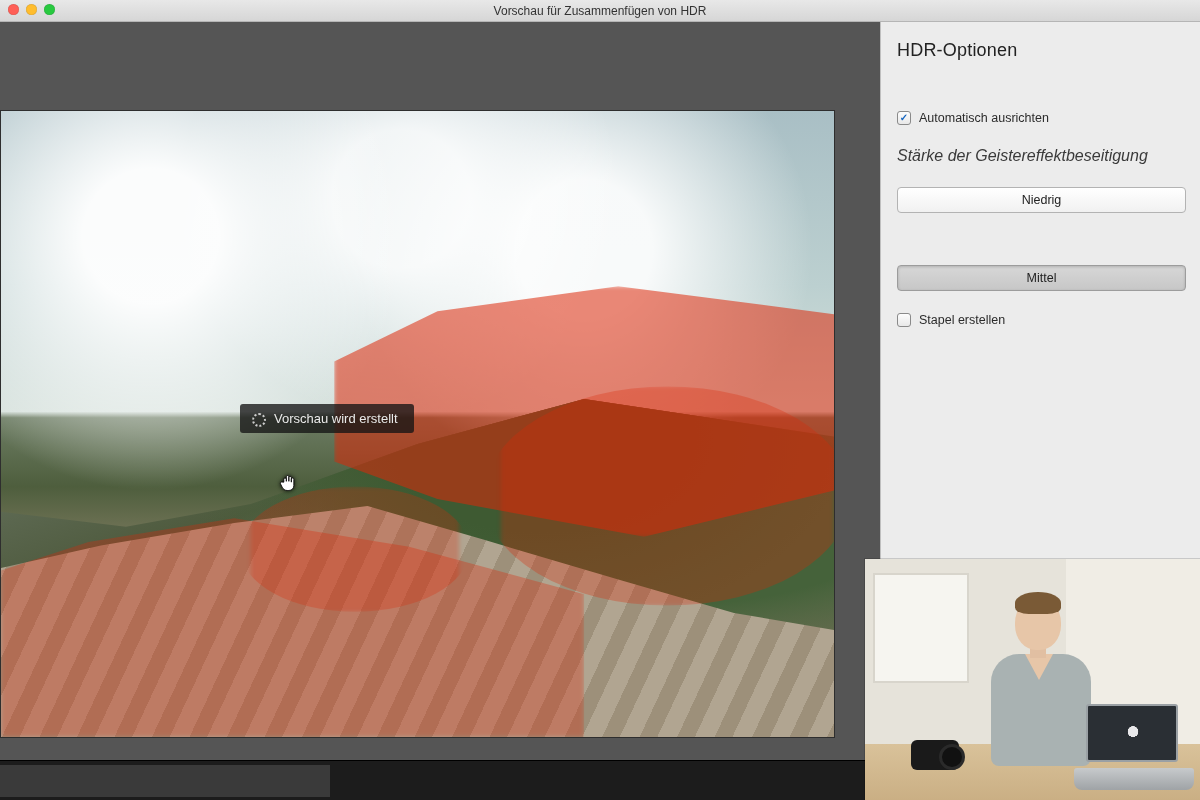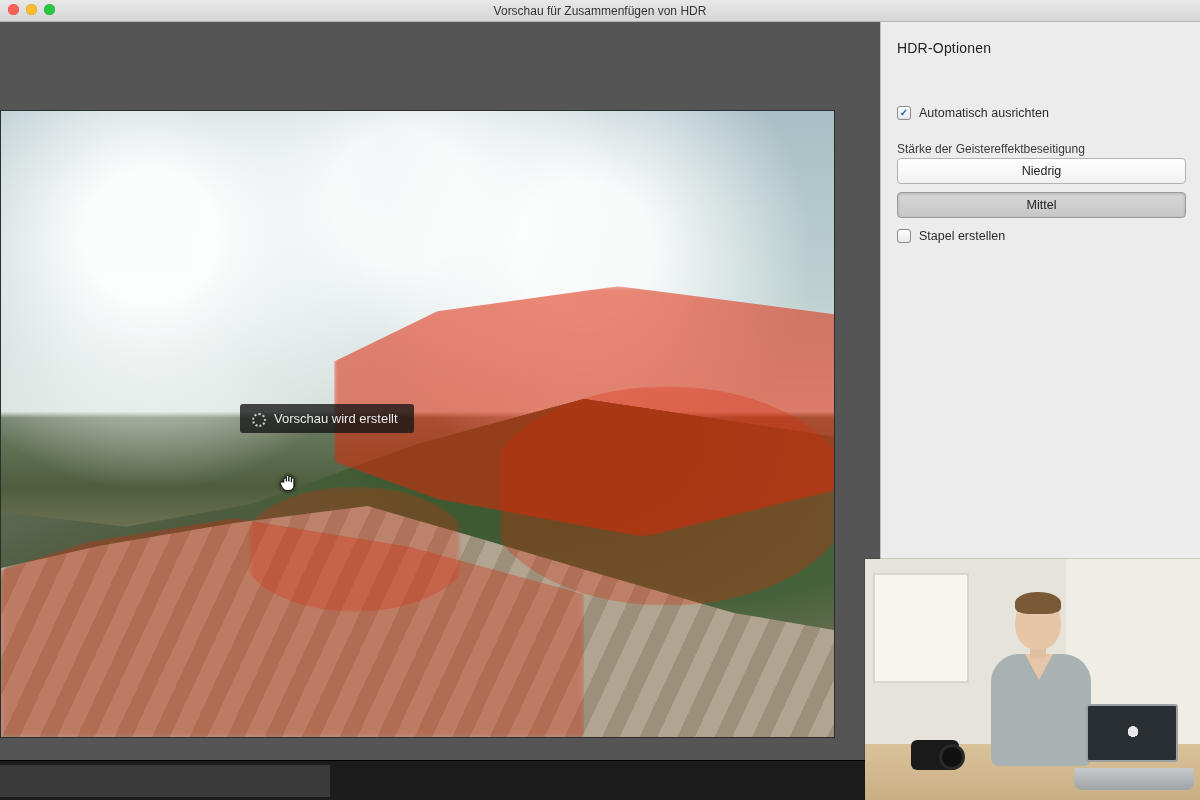--- a/index.html
+++ b/index.html
@@ -115,56 +115,57 @@
   
   .side-panel{
     width:320px;
     background:#ececec;
     border-left:1px solid #bfbfbf;
     padding:18px 14px 14px 16px;
     display:flex; flex-direction:column;
     font-size:12.5px; color:#2b2b2b;
   }
   .panel-title{
-    font-size:14px; font-weight:400; color:#222;
+    font-size:18px; font-weight:400; color:#222;
     margin-bottom:18px; letter-spacing:.2px;
   }
   .chk-row{
     display:flex; align-items:center; gap:8px;
     margin-bottom:8px;
     cursor:default;
     margin-top:32px;
   }
   .chk{
     width:14px;height:14px;
     border:1px solid #8a8a8a; border-radius:3px;
     background:linear-gradient(#fdfdfd,#e8e8e8);
     display:flex;align-items:center;justify-content:center;
     font-size:10px;color:#1769d5;font-weight:700;
   }
   .chk.checked::after{ content:"✓"; line-height:1; color:#1565c0;}
   .section-label{
-    margin-top:14px; margin-bottom:2px;
-    font-size:12px; color:#3a3a3a;
+    margin-top:14px; margin-bottom:22px;
+    font-size:16px; color:#3a3a3a;font-style:italic;
   }
   .seg-group{ display:flex; flex-direction:column; gap:8px; }
   .seg-btn{
     height:26px;
     background:linear-gradient(#ffffff,#f1f1f1);
     border:1px solid #b3b3b3;
     border-radius:4px;
     font-size:12.5px; color:#222;
     display:flex; align-items:center; justify-content:center;
     cursor:pointer;
     box-shadow:0 1px 0 rgba(255,255,255,.6) inset;
   }
   .seg-btn.selected{
     background:linear-gradient(#d7d7d7,#c7c7c7);
     border-color:#9c9c9c;
     box-shadow: inset 0 1px 3px rgba(0,0,0,.18);
+    margin-top: 44px;
   }
 
   
   .webcam{
     position:absolute;
     right:0; bottom:0;
     width:335px; height:241px;
     background:#d8d6cf;
     overflow:hidden;
     box-shadow:0 0 0 1px rgba(0,0,0,.15);
@@ -239,21 +240,21 @@
 
 
     <div class="section-label">Stärke der Geistereffektbeseitigung</div>
 
     <div class="seg-group">
       <div class="seg-btn">Niedrig</div>
       <div class="seg-btn selected">Mittel</div>
     </div>
 
 
-    <label class="chk-row" style="margin-top:11px">
+    <label class="chk-row" style="margin-top:22px">
       <span class="chk"></span>
       <span>Stapel erstellen</span>
     </label>
   </div>
 </div>
 
 <div class="webcam">
   <div class="room-bg"></div>
   <div class="whiteboard"></div>
   <div class="desk"></div>

